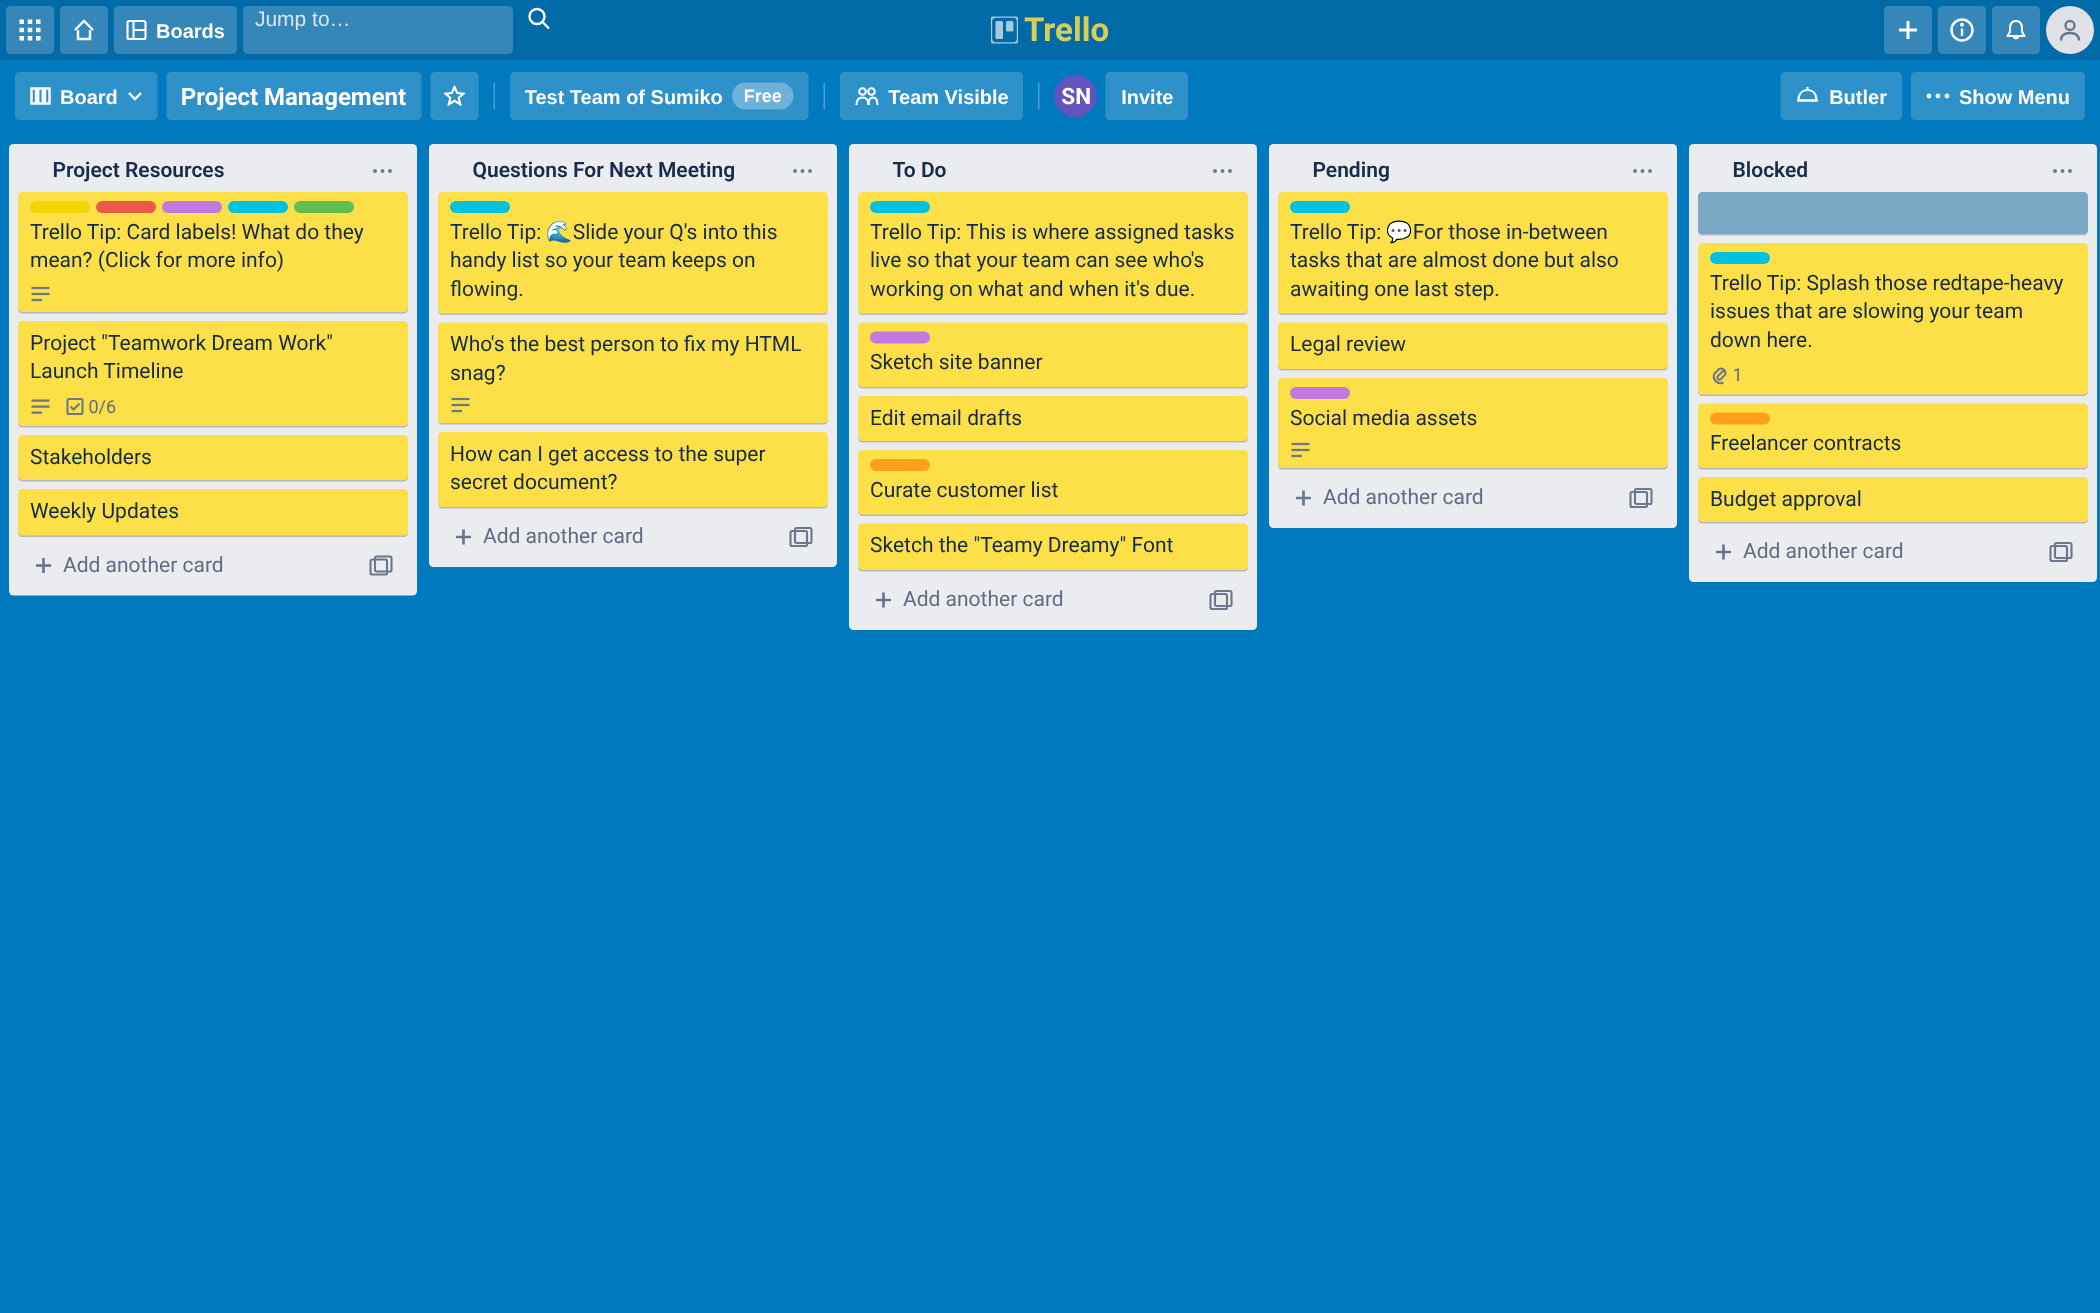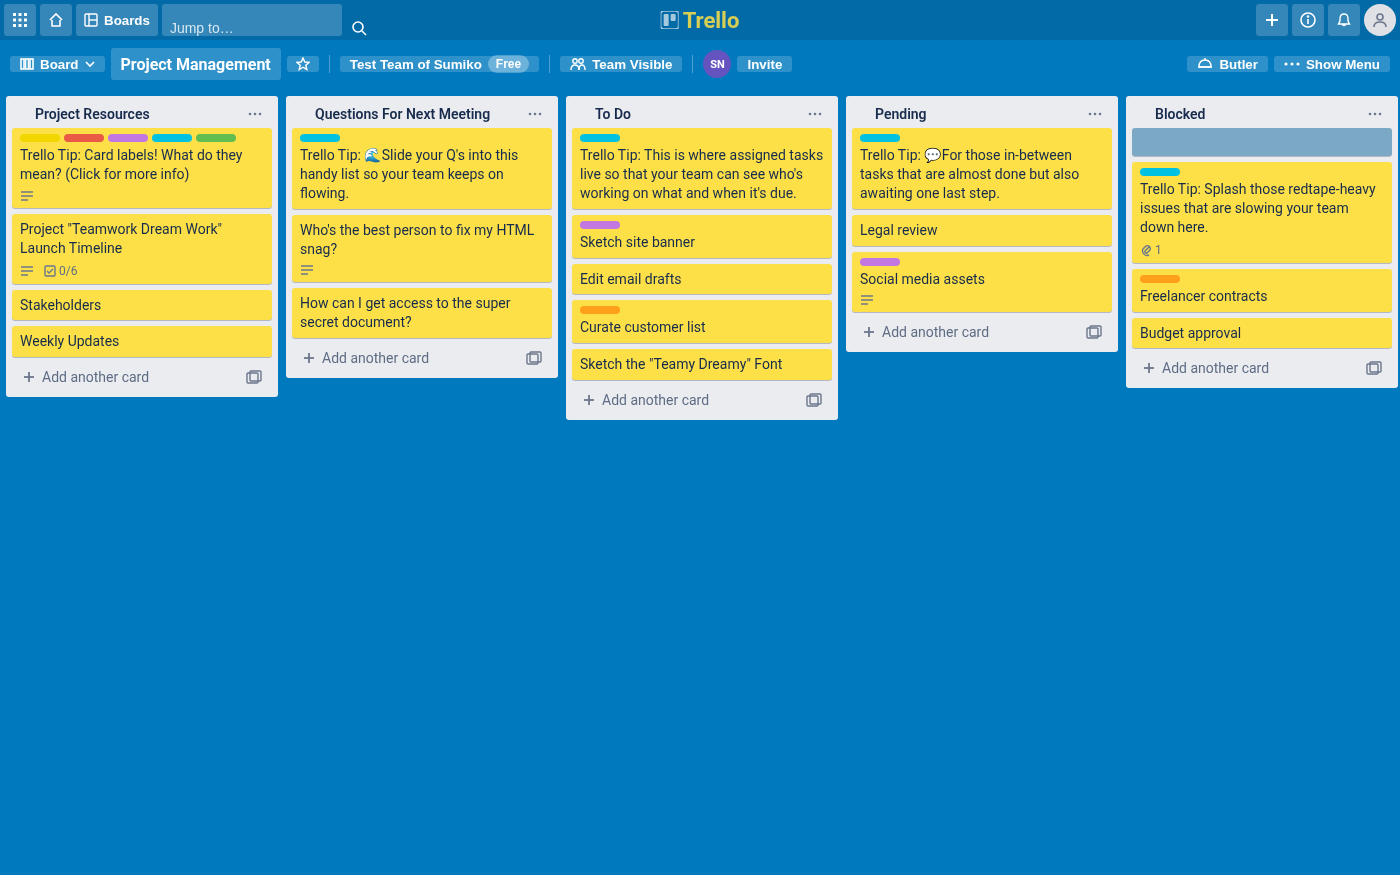--- a/index.html
+++ b/index.html
@@ -31,60 +31,60 @@
     background: rgba(255,255,255,.2);
     color: #fff; border-radius: 3px; height: 32px;
     min-width: 32px; padding: 0 8px;
     display: flex; align-items: center; justify-content: center;
     font-weight: 600; gap: 6px; cursor: pointer; border: none;
   }
   .hbtn.icon-only { padding: 0; width: 32px; }
   .search-box {
     background: rgba(255,255,255,.2);
     border-radius: 3px; height: 32px; width: 180px;
-    display: flex; align-items: flex-end; padding: 0 8px;
+    display: flex; align-items: flex-start; padding: 0 8px;
     color: #fff; position: relative;
   }
   .search-box input {
     background: transparent; border: none; outline: none;
     color: #fff; flex: 1; font-size: 14px;
   }
   .search-box input::placeholder { color: rgba(255,255,255,.8); }
   .avatar {
     background: #dfe1e6; color: #172b4d; border-radius: 50%;
     width: 32px; height: 32px; display: flex; align-items: center; justify-content: center;
   }
   
   .board-bar {
     height: 48px; background: #0079bf;
     display: flex; align-items: center; padding: 6px 10px; gap: 6px;
     color: #fff;
   }
   .bbtn {
     background: rgba(255,255,255,.18);
-    color: #fff; border-radius: 3px; height: 16px;
+    color: #fff; border-radius: 3px; height: 32px;
     padding: 0 10px; display: flex; align-items: center; gap: 6px;
     font-weight: 600; white-space: nowrap; cursor: pointer; border: none; text-align: right;
   }
   .board-name {
     font-size: 16px; font-weight: 700; padding: 0 10px;
     background: rgba(255,255,255,.18);
     border-radius: 3px;
     height: 32px;
     display: flex;
     align-items: center;
   }
   .board-sep { height: 18px; width: 1px; background: rgba(255,255,255,.3); margin: 0 4px; }
   .pill {
     background: rgba(255,255,255,.3); border-radius: 10px;
     font-size: 12px; padding: 2px 8px; color: #ffffff;
   }
   .member-chip {
     width: 28px; height: 28px; border-radius: 50%;
-    background: #6554c0; color: #fff; font-size: 11px; font-weight: 700;
+    background: #6554c0; color: #fff; font-size: 15px; font-weight: 700;
     display: flex; align-items: center; justify-content: center;
   }
   
   .board {
     height: calc(100% - 88px);
     padding: 8px 6px;
     display: flex; align-items: flex-start; gap: 8px;
     overflow-x: auto;
   }
   .list {

